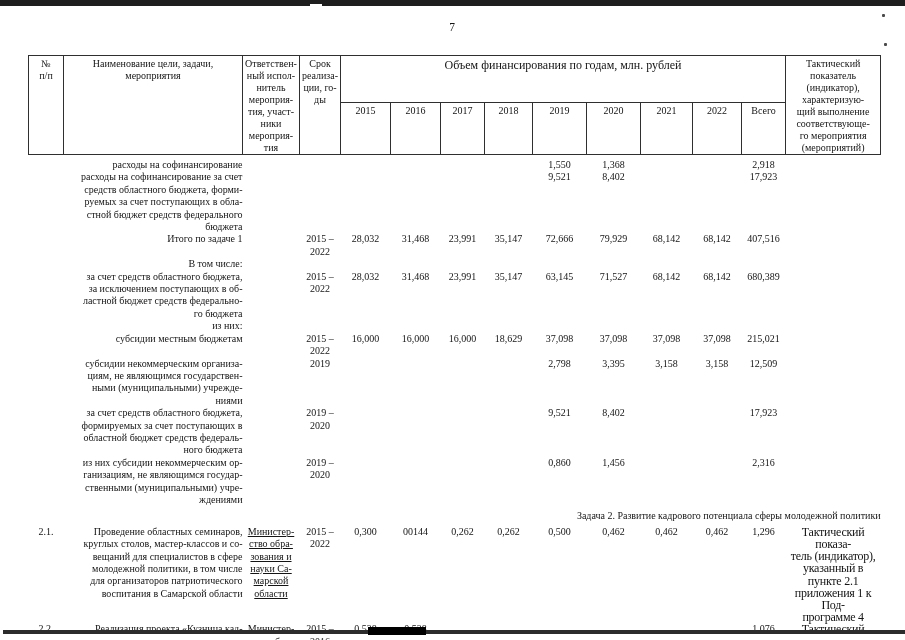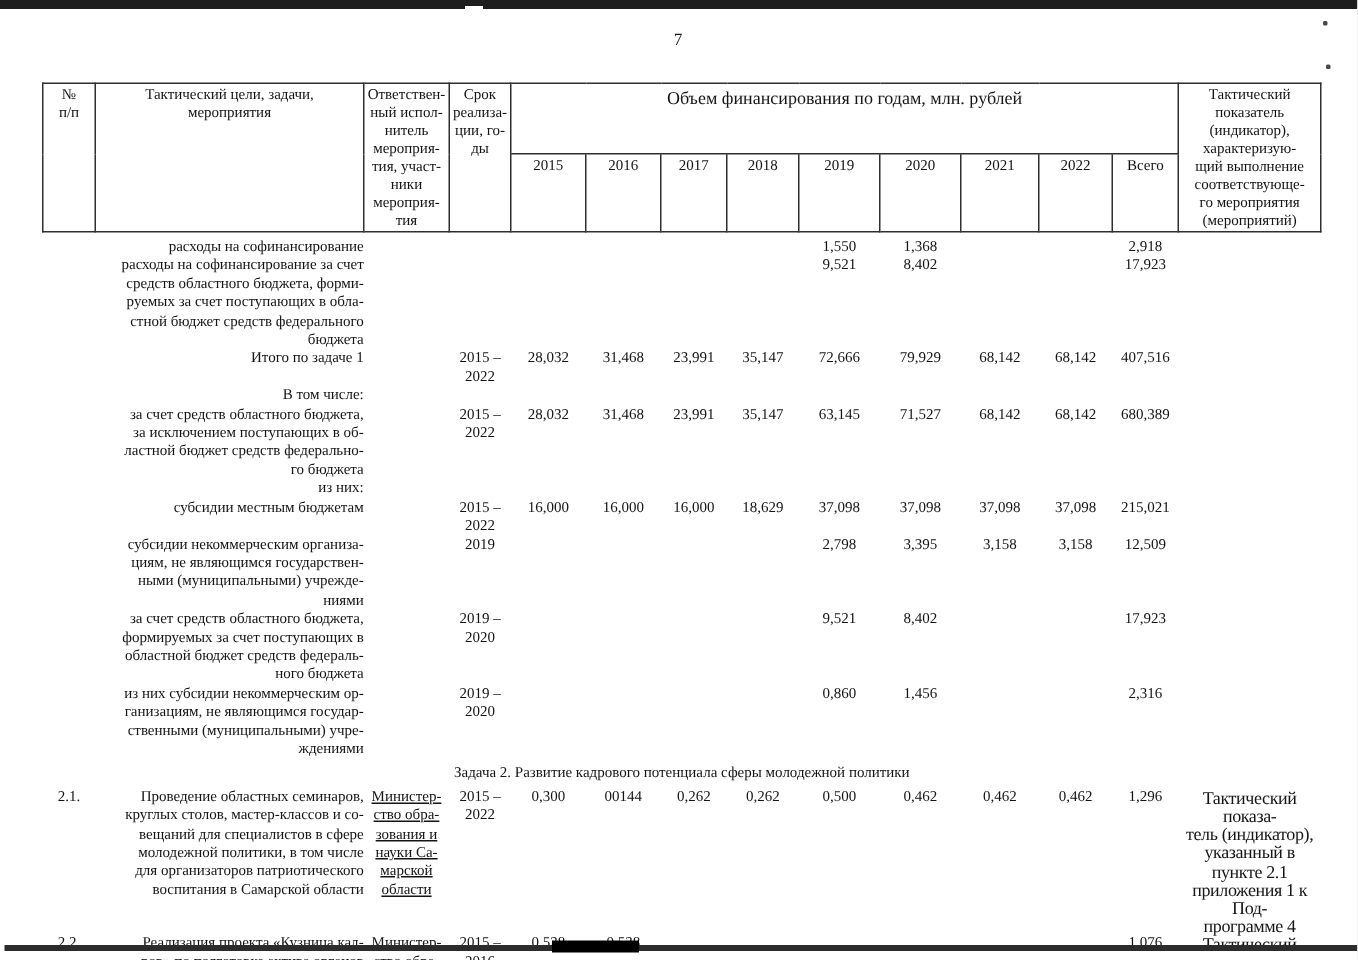--- a/index.html
+++ b/index.html
@@ -22,21 +22,21 @@
   th.h-funding{vertical-align:top;padding-top:3px;font-size:12px;}
   tbody td{border:none;font-size:10px;line-height:12.4px;vertical-align:top;
            padding:0;white-space:pre-line;}
   tbody tr:first-child td{padding-top:4px;}
   td.c-num{text-align:center;}
   td.c-name{padding-left:2px;text-align:right;}
   td.c-resp{text-align:center;text-decoration:underline;}
   td.c-period{text-align:center;}
   td.c-val{text-align:center;}
   td.c-ind{text-align:center;font-size:12px;letter-spacing:-0.25px;line-height:12.2px;}
-  td.section{text-align:center;padding:4px 0 3px 0;}
+  td.section{text-align:right;padding:4px 0 3px 0;}
 </style>
 </head>
 <body>
 
 <div class="page">
   <div class="scan-bar-top"></div>
   <div class="page-number">7</div>
   <div class="speck1"></div>
   <div class="speck2"></div>
 
@@ -54,21 +54,21 @@
         <col style="width:54px">
         <col style="width:52px">
         <col style="width:49px">
       <col style="width:44px">
         <col style="width:95px">
     </colgroup>
     <thead>
       <tr class="h1">
         <th rowspan="2">№
 п/п</th>
-        <th rowspan="2">Тактический цели, задачи,
+        <th rowspan="2">Наименование цели, задачи,
 мероприятия</th>
         <th rowspan="2">Ответствен-
 ный испол-
 нитель
 мероприя-
 тия, участ-
 ники
 мероприя-
 тия</th>
         <th rowspan="2">Срок

